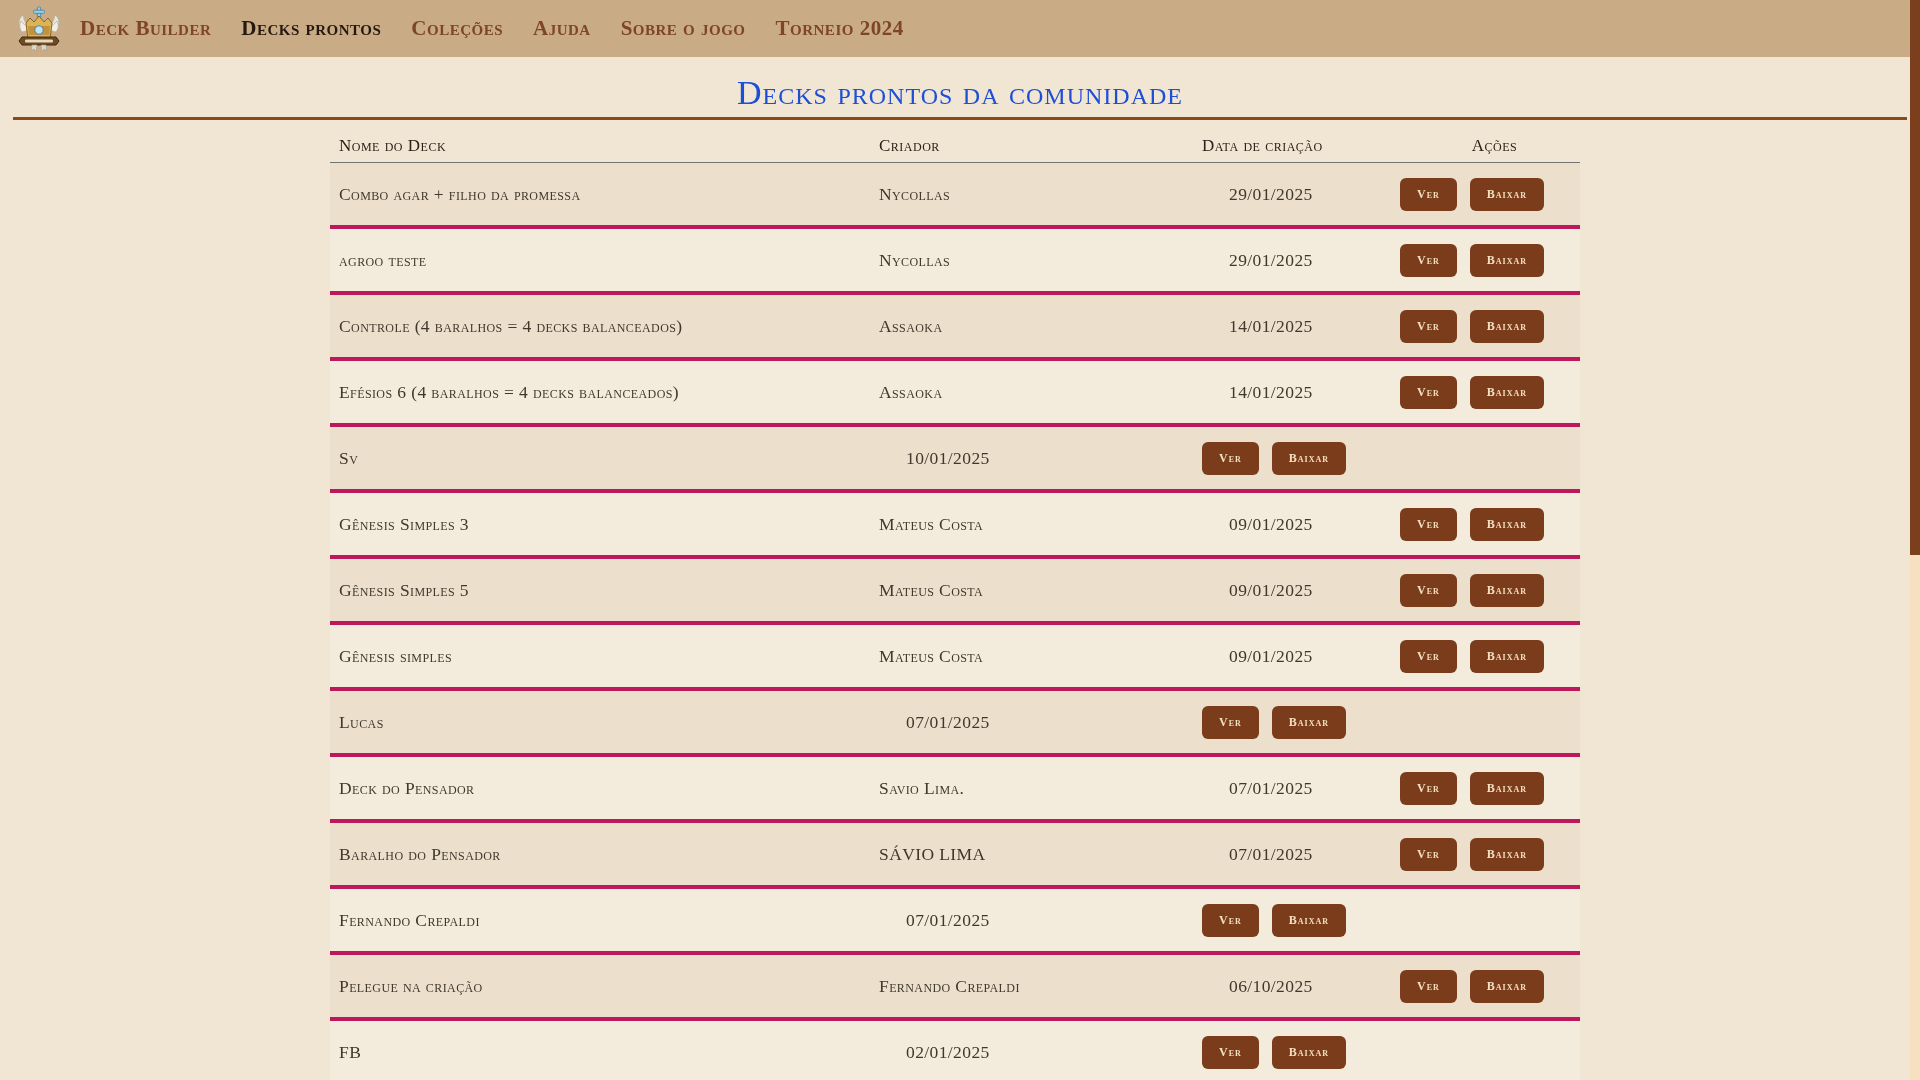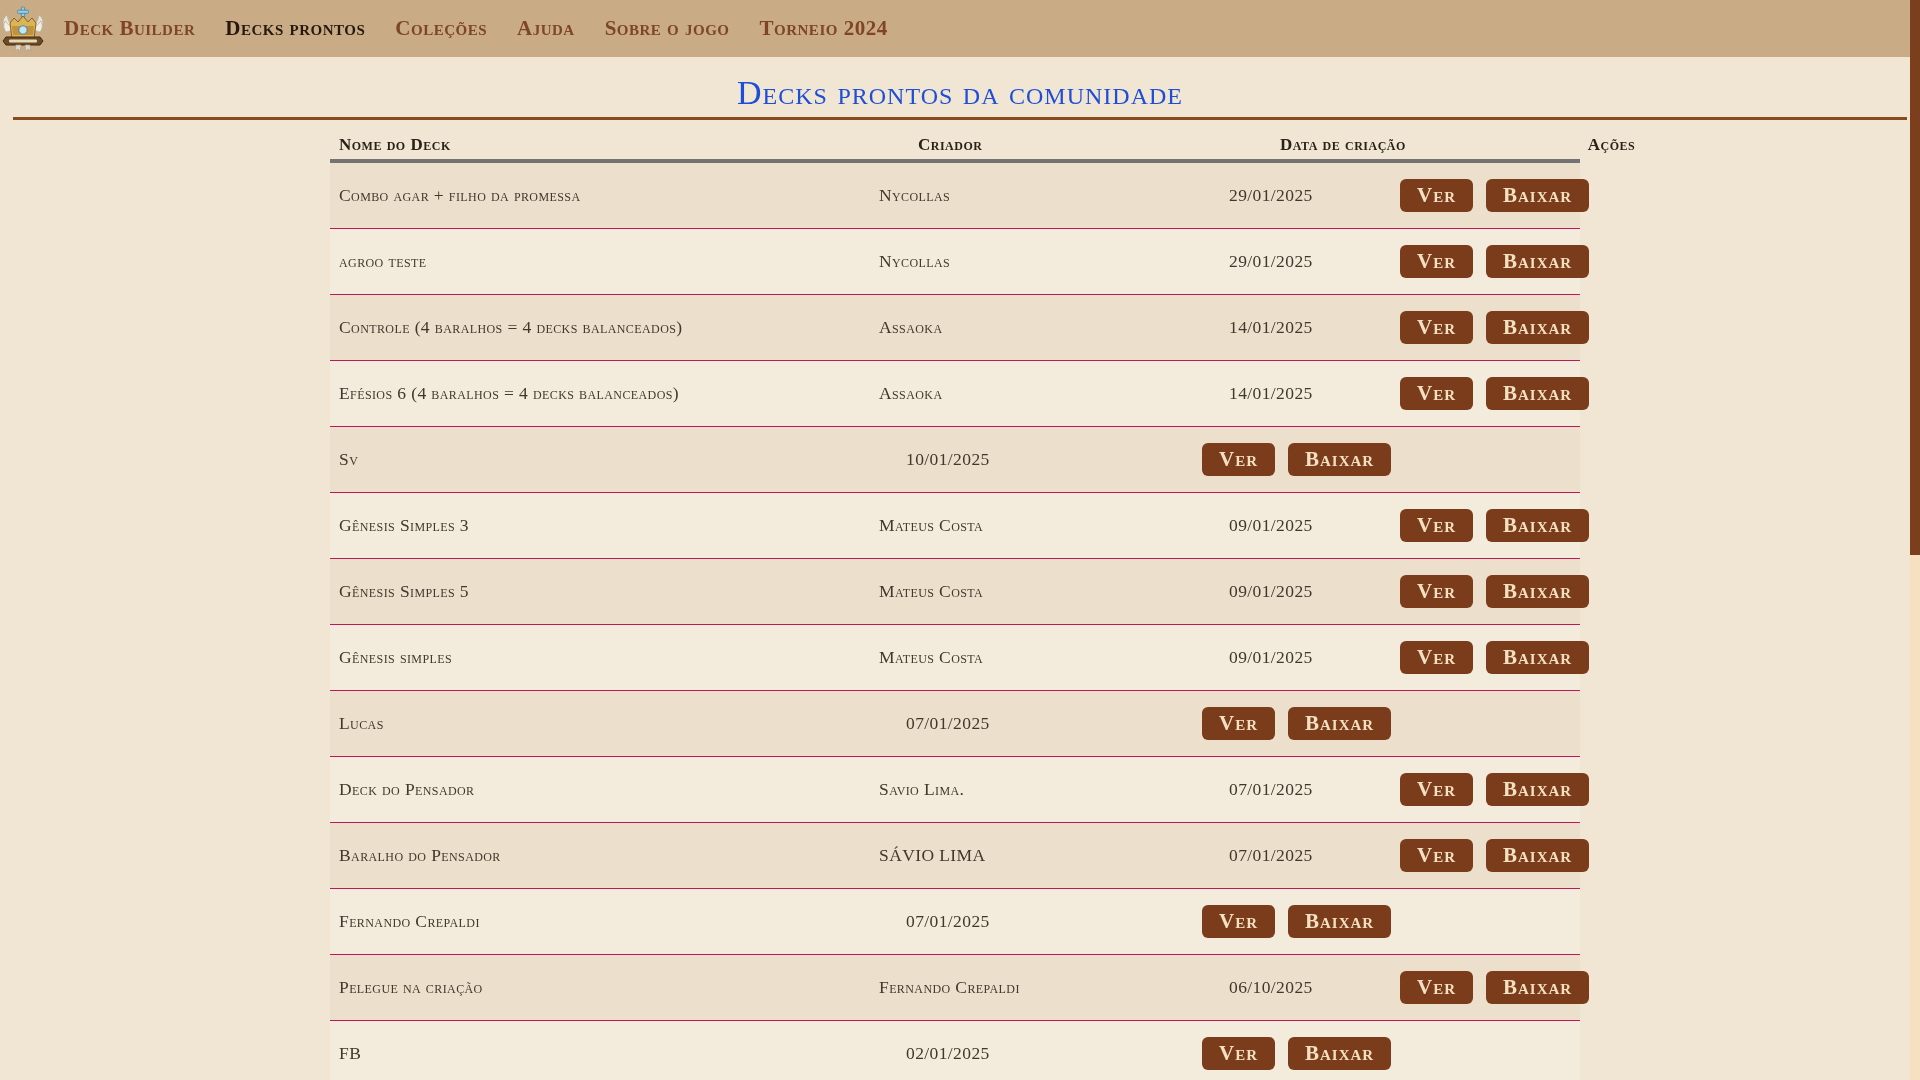--- a/index.html
+++ b/index.html
@@ -11,21 +11,21 @@
     background: #f0e6d3;
     font-family: "Liberation Serif", serif;
   }
 
   
   .navbar {
     height: 57px;
     background: #c9ab85;
     display: flex;
     align-items: center;
-    padding-left: 0;
+    padding-left: 16px;
     box-sizing: border-box;
   }
   .logo {
     width: 46px;
     height: 48px;
     margin-right: 18px;
     flex: 0 0 auto;
   }
   .nav-link {
     font-variant: small-caps;
@@ -63,33 +63,32 @@
     margin: 10px auto 0 330px;
   }
   .thead, .trow {
     display: grid;
     grid-template-columns: 540px 323px 198px 189px;
     align-items: center;
   }
   .thead {
     height: 33px;
     box-sizing: border-box;
-    border-bottom: 4px solid #737373;
-    font-variant: small-caps;
-    font-weight: bold;
+    border-bottom: 1px solid #737373;
+    font-variant: small-caps;
+    font-weight: normal;
     font-size: 17px;
     letter-spacing: 0.5px;
     color: #2a2217;
     padding-left: 9px;
-    gap: 39px;
   }
   .thead .h-actions { text-align: center; }
   .trow {
     height: 66px;
-    border-bottom: 1px solid #be185d;
+    border-bottom: 4px solid #be185d;
     padding-left: 9px;
     box-sizing: border-box;
   }
   .trow:nth-child(odd)  { background: rgba(190,160,110,0.07); }
   .trow:nth-child(even) { background: rgba(255,255,255,0.22); }
   .cell {
     font-variant: small-caps;
     font-size: 17.5px;
     letter-spacing: 0.4px;
     color: #40382c;
@@ -97,21 +96,21 @@
   .cell.date { padding-left: 27px; }
   .cell.actions {
     display: flex;
     gap: 13px;
     justify-content: flex-start;
   }
   .btn {
     font-family: "Liberation Serif", serif;
     font-variant: small-caps;
     font-weight: bold;
-    font-size: 21px;
+    font-size: 12px;
     letter-spacing: 1px;
     color: #f3e0c0;
     background: #7b3c1c;
     border: none;
     border-radius: 6px;
     height: 33px;
     padding: 0 17px;
     cursor: pointer;
     text-align: right;
   }

